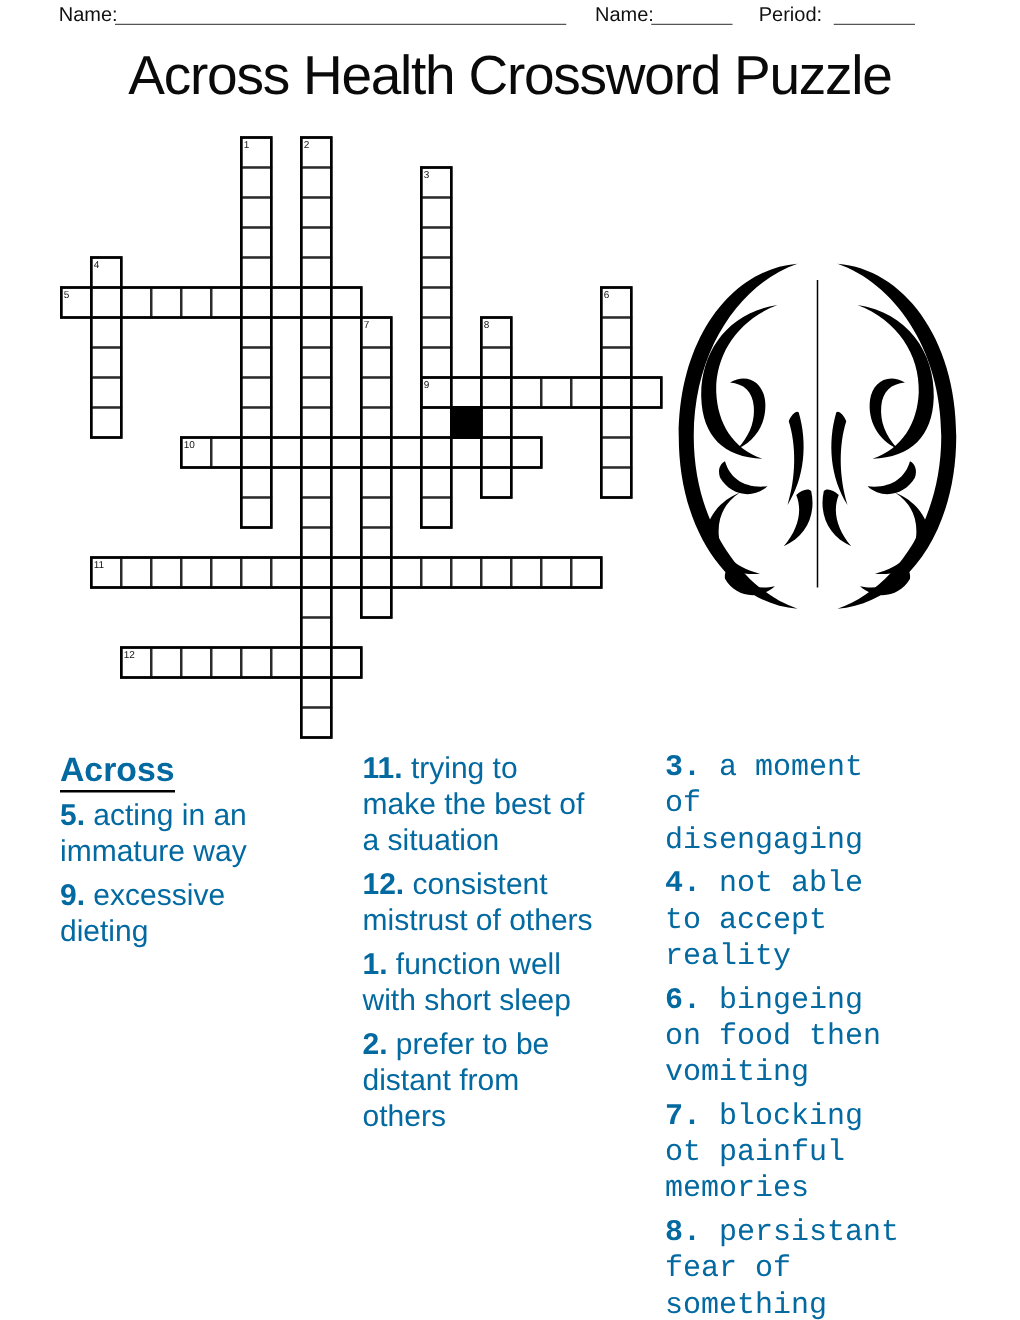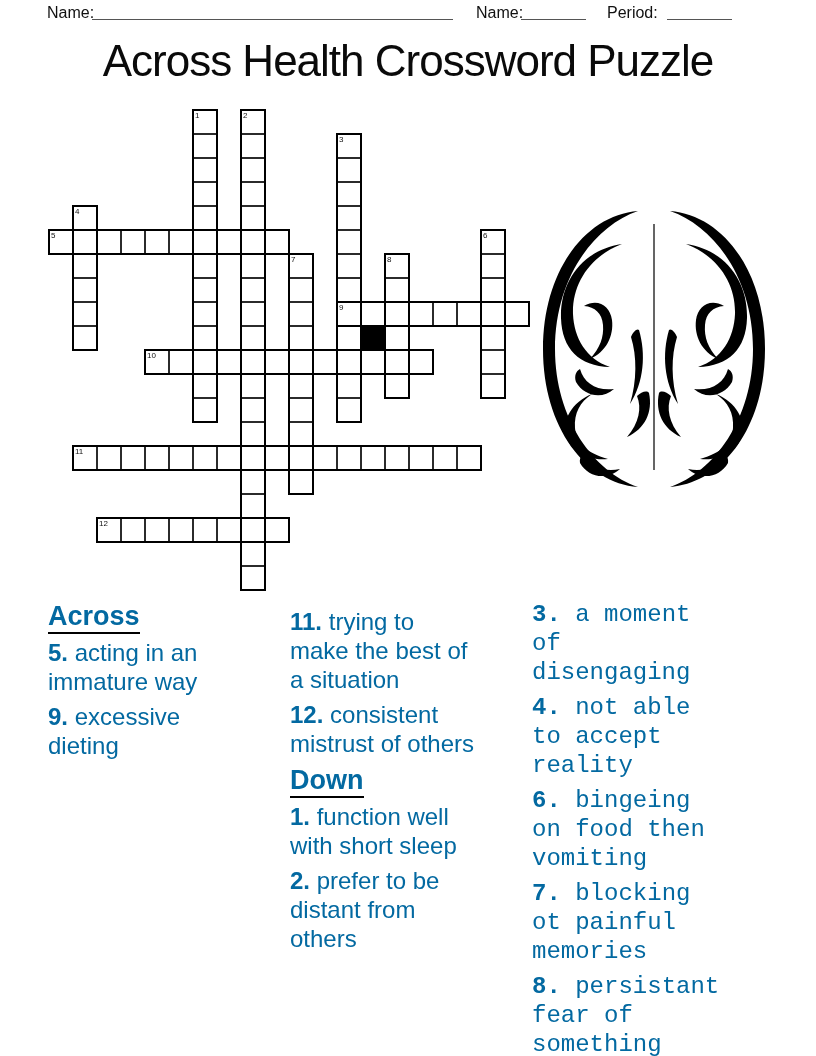--- a/index.html
+++ b/index.html
@@ -22,21 +22,21 @@
   .cnum{position:absolute;top:0;left:1px;font-size:8px;line-height:9px;color:#111;}
   .word-box{position:absolute;box-sizing:border-box;border:2px solid #000;
             background:transparent;pointer-events:none;}
 
   
   #brain{position:absolute;left:534px;top:206px;width:240px;height:286px;}
 
   
   .clue-col{position:absolute;top:600px;font-size:24px;line-height:29px;color:#0369a1;}
   #clue-col-1{left:48px;width:200px;}
-  #clue-col-2{left:290px;width:187px;margin-top:7px;}
+  #clue-col-2{left:290px;width:187px;}
   #clue-col-3{left:532px;width:190px;font-family:Liberation Mono, monospace;}
   .clue-heading{font-size:27px;line-height:32px;font-weight:bold;margin:0 0 6px 0;}
   .clue-heading span{border-bottom:2.5px solid #000;padding-bottom:1px;}
   .clue{margin:0 0 6px 0;}
   .clue b{font-weight:bold;}
 </style>
 </head>
 <body>
 
 <div id="page">
@@ -223,21 +223,20 @@
   </svg>
 
   <div id="clue-col-1" class="clue-col">
       <div class="clue-heading"><span>Across</span></div>
       <div class="clue"><b>5.</b> acting in an immature way</div>
       <div class="clue"><b>9.</b> excessive dieting</div>
     </div>
   <div id="clue-col-2" class="clue-col">
       <div class="clue"><b>11.</b> trying to make the best of a situation</div>
       <div class="clue"><b>12.</b> consistent mistrust of others</div>
-      <div class="clue-heading"><span>Down</span></div>
       <div class="clue"><b>1.</b> function well with short sleep</div>
       <div class="clue"><b>2.</b> prefer to be distant from others</div>
     </div>
   <div id="clue-col-3" class="clue-col">
       <div class="clue"><b>3.</b> a moment of disengaging</div>
       <div class="clue"><b>4.</b> not able to accept reality</div>
       <div class="clue"><b>6.</b> bingeing on food then vomiting</div>
       <div class="clue"><b>7.</b> blocking ot painful memories</div>
       <div class="clue"><b>8.</b> persistant fear of something</div>
     </div>

